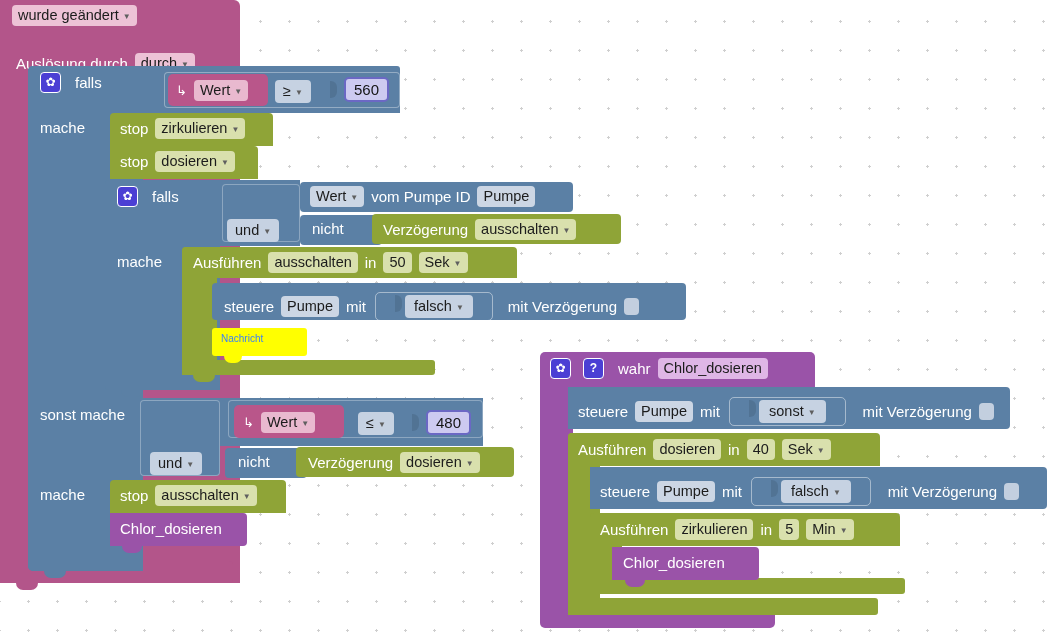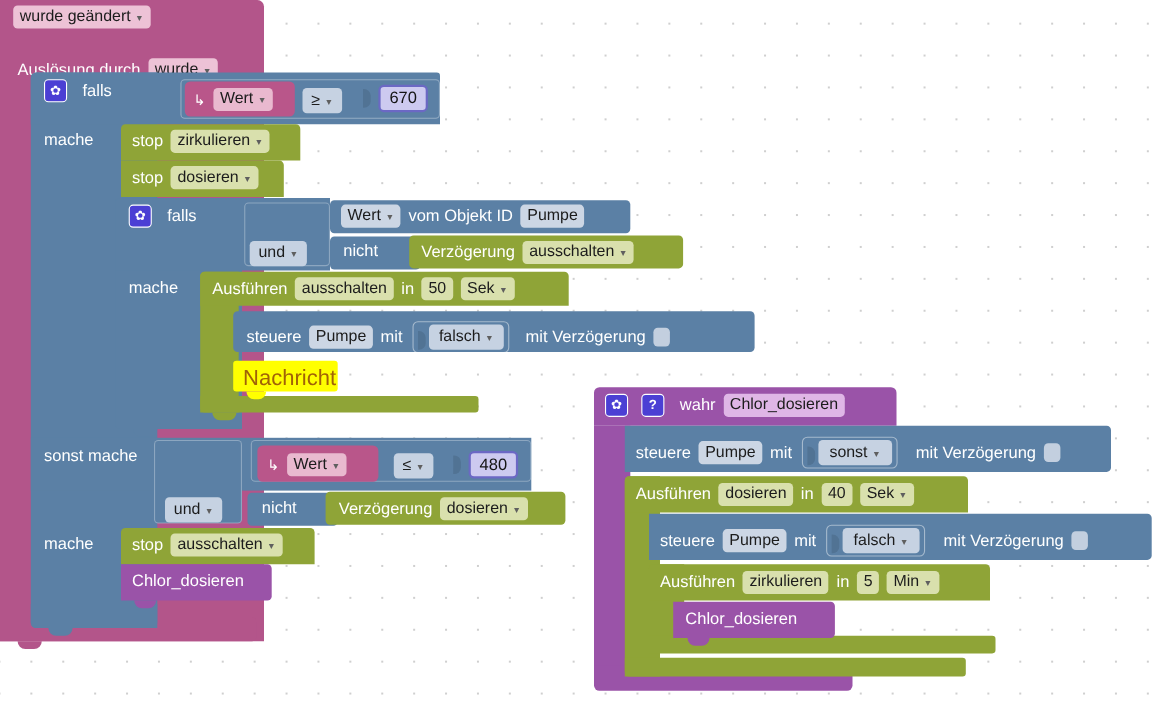--- a/index.html
+++ b/index.html
@@ -35,23 +35,23 @@
   .f-pink{background:#e9b9cf;}
   .f-pink2{background:#edc2d6;}
   .f-purple{background:#dfb6e6;}
   .arrow{font-size:8px;color:#5f5f5f;line-height:8px;transform:translateY(1px);}
   .lbl{color:#ffffff;font-size:15px;line-height:20px;white-space:nowrap;}
 
   .row{position:absolute;display:flex;align-items:center;gap:7px;}
 
   
   .socket{
-    display:inline-flex;align-items:flex-end;
+    display:inline-flex;align-items:flex-start;
     border:1px solid rgba(255,255,255,.45);
-    border-radius:5px;padding:2px 4px;
+    border-radius:5px;padding:2px 19px;
   }
   .plug{
     width:7px;height:17px;border-radius:0 6px 6px 0;
     background:rgba(0,0,0,.10);display:inline-block;
   }
   .checkbox{
     width:15px;height:17px;border-radius:4px;background:#c3cfdf;display:inline-block;
   }
   .gear,.qmark{
     width:19px;height:19px;border-radius:4px;background:#4b3fd4;
@@ -77,21 +77,21 @@
   <div class="row" style="left:12px;top:5px;">
     <span class="field f-pink2">
       <span>wurde geändert</span>
       <span class="arrow">▼</span>
     </span>
   </div>
 
   <div class="row" style="left:16px;top:40px;margin-top:13px;">
     <span class="lbl">Auslösung durch</span>
     <span class="field f-pink2">
-      <span>wurde</span>
+      <span>durch</span>
       <span class="arrow">▼</span>
     </span>
   </div>
 
   <div class="blk c-blue" style="left:28px;top:66px;width:115px;height:505px;border-radius:5px 0 0 5px;"></div>
 
   <div class="blk c-blue" style="left:28px;top:66px;width:372px;height:47px;border-radius:5px 3px 0 0;"></div>
   <div class="blk c-blue" style="left:28px;top:549px;width:115px;height:22px;border-radius:0 0 5px 5px;"></div>
   <div class="blk c-blue" style="left:44px;top:571px;width:22px;height:7px;border-radius:0 0 7px 7px;"></div>
 
@@ -110,21 +110,21 @@
     </span>
   </div>
   <div class="row" style="left:275px;top:80px;">
     <span class="field f-lightblue" style="padding:2px 8px;">
       <span>≥</span>
       <span class="arrow">▼</span>
     </span>
   </div>
   <div class="row" style="left:330px;top:77px;">
     <span class="plug"></span>
-    <span class="numfield">670</span>
+    <span class="numfield">560</span>
   </div>
 
   <div class="row" style="left:40px;top:118px;">
     <span class="lbl">mache</span>
   </div>
 
   <div class="blk c-olive" style="left:110px;top:113px;width:163px;height:33px;border-radius:4px 4px 0 0;"></div>
   <div class="row" style="left:120px;top:118px;">
     <span class="lbl">stop</span>
     <span class="field f-olive">
@@ -153,21 +153,21 @@
   </div>
 
   <div class="blk c-blue" style="left:222px;top:184px;width:78px;height:58px;border-radius:4px;border:1px solid rgba(255,255,255,.30);"></div>
 
   <div class="blk c-blue" style="left:300px;top:182px;width:273px;height:30px;border-radius:4px;"></div>
   <div class="row" style="left:310px;top:186px;">
     <span class="field f-lightblue2">
       <span>Wert</span>
       <span class="arrow">▼</span>
     </span>
-    <span class="lbl">vom Objekt ID</span>
+    <span class="lbl">vom Pumpe ID</span>
     <span class="field f-lightblue2">Pumpe</span>
   </div>
 
   <div class="row" style="left:227px;top:219px;">
     <span class="field f-lightblue" style="padding:2px 8px;">
       <span>und</span>
       <span class="arrow">▼</span>
     </span>
   </div>
 
@@ -216,21 +216,21 @@
         <span class="arrow">▼</span>
       </span>
     </span>
     <span class="lbl" style="margin-left:8px;">mit Verzögerung</span>
     <span class="checkbox"></span>
   </div>
 
   <div class="blk" style="left:212px;top:328px;width:95px;height:28px;background:#ffff00;border-radius:3px;"></div>
   <div class="blk" style="left:224px;top:356px;width:18px;height:7px;background:#ffff00;border-radius:0 0 9px 9px;"></div>
   <div class="row" style="left:221px;top:333px;">
-    <span style="font-size:20px;color:#a16207;">Nachricht</span>
+    <span style="font-size:10px;color:#3b82f6;">Nachricht</span>
   </div>
 
   <div class="blk c-blue" style="left:28px;top:398px;width:455px;height:48px;"></div>
   <div class="row" style="left:40px;top:405px;">
     <span class="lbl">sonst mache</span>
   </div>
 
   <div class="blk c-blue" style="left:140px;top:400px;width:80px;height:76px;border-radius:4px;border:1px solid rgba(255,255,255,.30);"></div>
 
   <div class="blk c-blue" style="left:228px;top:400px;width:255px;height:38px;border-radius:4px;border:1px solid rgba(255,255,255,.30);"></div>

